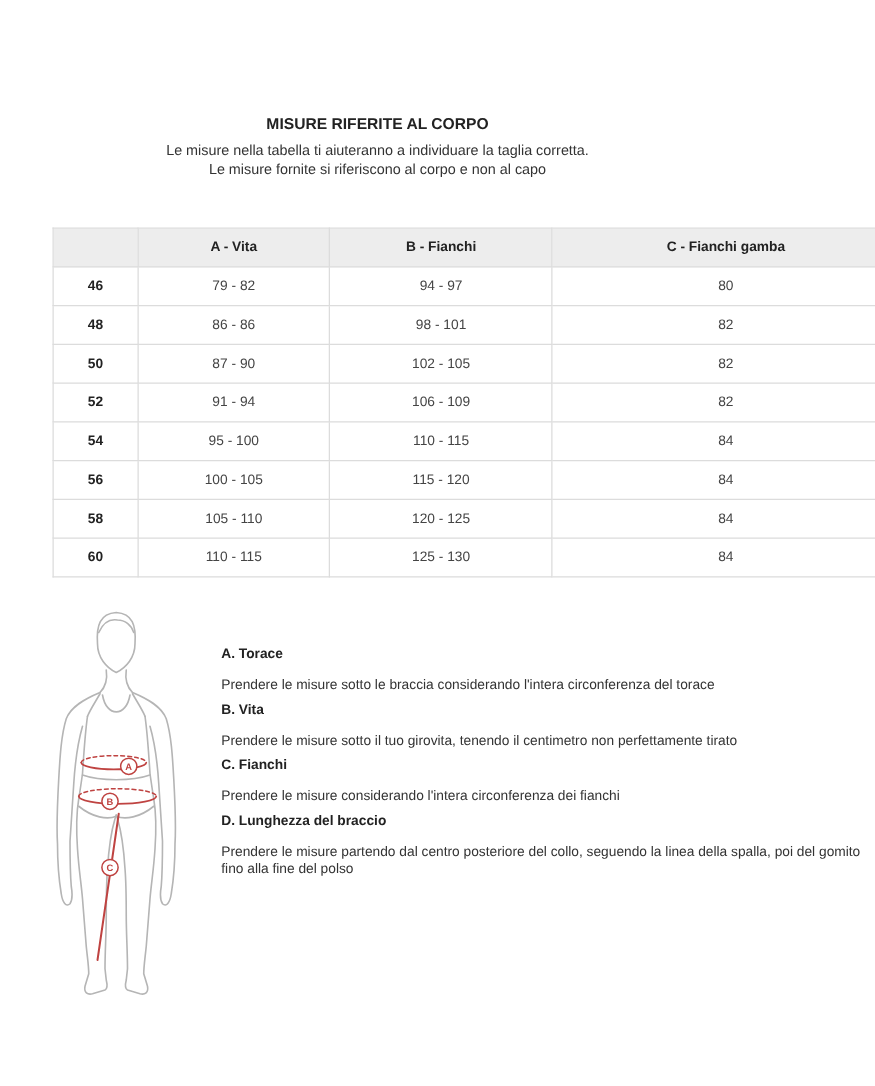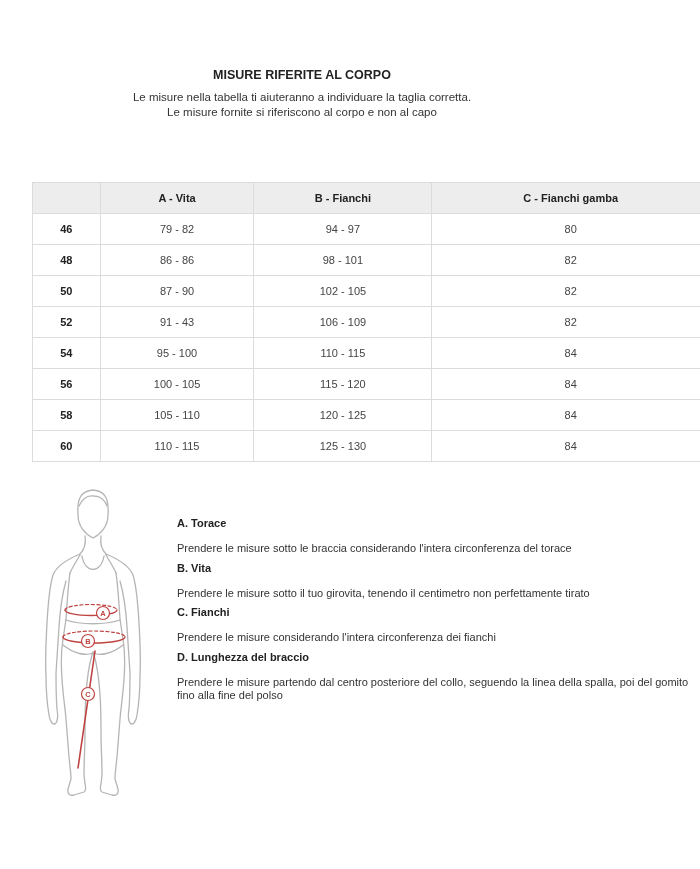--- a/index.html
+++ b/index.html
@@ -8,40 +8,40 @@
     position: relative;
     width: 700px;
     height: 869px;
     background: #fff;
     overflow: hidden;
   }
 
   
   .header-block {
     position: absolute;
-    top: 68px; left: 0;
+    top: 92px; left: 0;
     width: 604px;
     text-align: center;
   }
   .page-title {
     font-size: 12.5px;
     font-weight: bold;
     color: #222;
     margin-bottom: 8px;
   }
   .subtitle-line {
     font-size: 11.5px;
     color: #333;
     line-height: 14.5px;
   }
 
   
   .table-wrap {
     position: absolute;
-    top: 182px; left: 16px;
+    top: 182px; left: 26px;
     width: 630px;
     padding-left: 16px;
   }
   table.size-table {
     border-collapse: collapse;
     width: 678px;
     table-layout: fixed;
   }
   .size-table th, .size-table td {
     border: 1px solid #dcdcdc;
@@ -129,21 +129,21 @@
           <td>82</td>
         </tr>
         <tr>
           <td class="size-cell">50</td>
           <td>87 - 90</td>
           <td>102 - 105</td>
           <td>82</td>
         </tr>
         <tr>
           <td class="size-cell">52</td>
-          <td>91 - 43</td>
+          <td>91 - 94</td>
           <td>106 - 109</td>
           <td>82</td>
         </tr>
         <tr>
           <td class="size-cell">54</td>
           <td>95 - 100</td>
           <td>110 - 115</td>
           <td>84</td>
         </tr>
         <tr>

